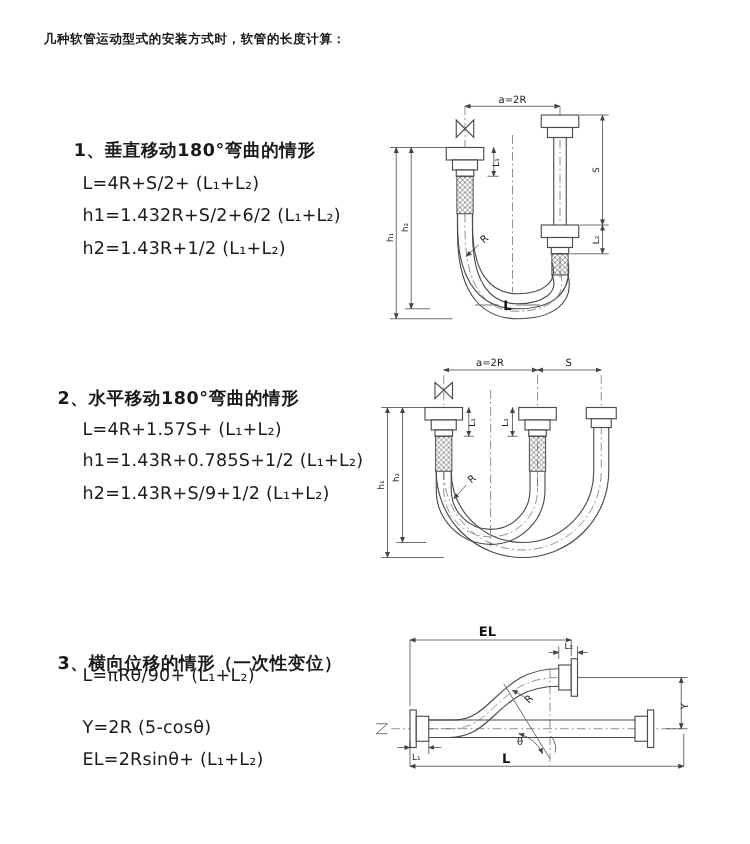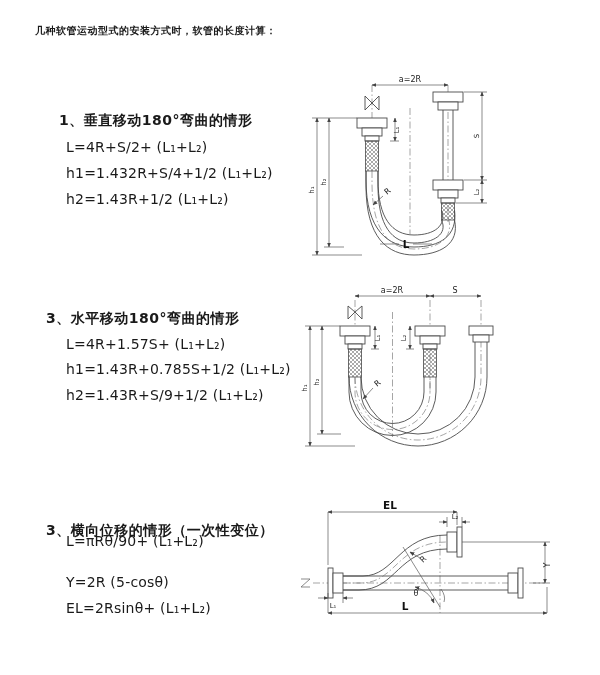--- a/index.html
+++ b/index.html
@@ -20,21 +20,21 @@
   .lb8{font-size:8px;fill:#222;font-family:"DejaVu Sans","Liberation Sans",sans-serif;}
   .lb10{font-size:10.5px;fill:#111;font-weight:600;font-family:"DejaVu Sans","Liberation Sans",sans-serif;}
 </style>
 </head>
 <body>
 
 <div class="abs title" style="left:35px;top:24px;">几种软管运动型式的安装方式时，软管的长度计算：</div>
 
 <div class="abs sec-head" style="left:46px;top:112px;margin-left:13px;">1、垂直移动180°弯曲的情形</div>
 <div class="abs formula" style="left:66px;top:139px;">L=4R+S/2+ (L₁+L₂)</div>
-<div class="abs formula" style="left:66px;top:165px;">h1=1.432R+S/4+1/2 (L₁+L₂)</div>
+<div class="abs formula" style="left:66px;top:165px;">h1=1.432R+S/2+6/2 (L₁+L₂)</div>
 <div class="abs formula" style="left:66px;top:191px;">h2=1.43R+1/2 (L₁+L₂)</div>
 
 <svg style="left:300px;top:62px;" width="250" height="200" viewBox="0 0 250 200">
   <defs>
     <pattern id="h1p" width="4" height="4" patternUnits="userSpaceOnUse">
       <path d="M0 0L4 4M4 0L0 4" stroke="#555" stroke-width=".5"></path>
     </pattern>
     <marker id="a1" viewBox="0 0 10 10" refX="9" refY="5" markerWidth="7" markerHeight="7" orient="auto-start-reverse">
       <path d="M0 1L10 5L0 9z" fill="#444"></path>
     </marker>
@@ -110,21 +110,21 @@
     <text class="lb8" x="87" y="133" transform="rotate(-40 87 133)">R</text>
   </g>
 
   <g>
     <line class="dim" x1="80" y1="182" x2="99" y2="182"></line>
     <line class="dim" x1="113" y1="182" x2="132" y2="182"></line>
     <text class="lb10" x="106" y="186" text-anchor="middle">L</text>
   </g>
 </svg>
 
-<div class="abs sec-head" style="left:46px;top:310px;">3、水平移动180°弯曲的情形</div>
+<div class="abs sec-head" style="left:46px;top:310px;">2、水平移动180°弯曲的情形</div>
 <div class="abs formula" style="left:66px;top:336px;">L=4R+1.57S+ (L₁+L₂)</div>
 <div class="abs formula" style="left:66px;top:361px;">h1=1.43R+0.785S+1/2 (L₁+L₂)</div>
 <div class="abs formula" style="left:66px;top:387px;">h2=1.43R+S/9+1/2 (L₁+L₂)</div>
 
 <svg style="left:295px;top:282px;" width="280" height="180" viewBox="0 0 280 180">
   <defs>
     <pattern id="h2p" width="4" height="4" patternUnits="userSpaceOnUse">
       <path d="M0 0L4 4M4 0L0 4" stroke="#555" stroke-width=".5"></path>
     </pattern>
     <marker id="a2" viewBox="0 0 10 10" refX="9" refY="5" markerWidth="7" markerHeight="7" orient="auto-start-reverse">

